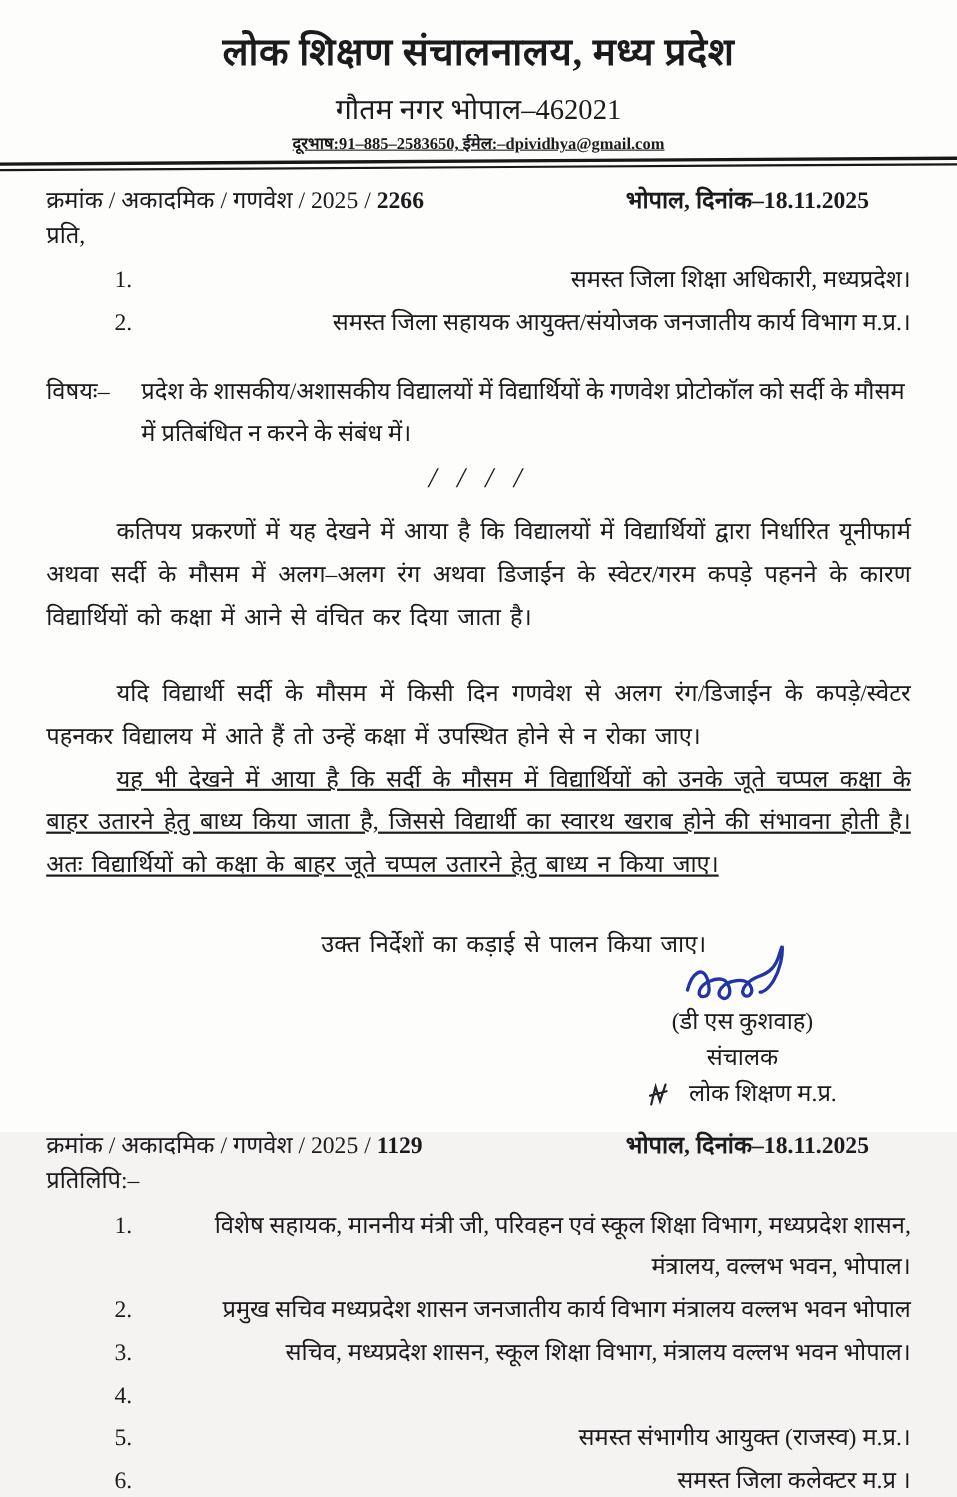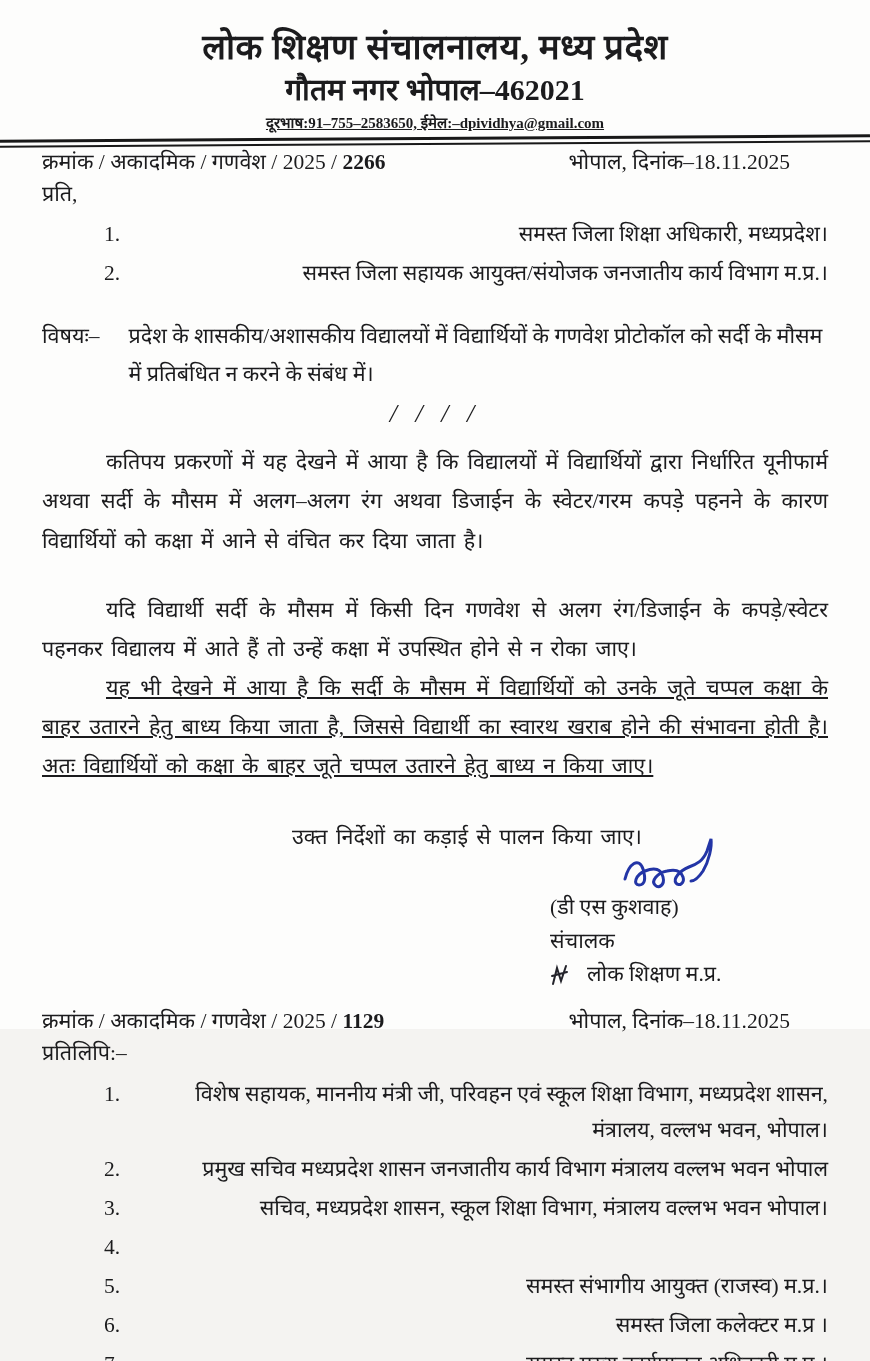--- a/index.html
+++ b/index.html
@@ -22,24 +22,24 @@
 
   
   .letterhead { text-align: center; }
   .org-name {
     font-size: 35px;
     font-weight: bold;
     letter-spacing: 0.5px;
     line-height: 1.25;
   }
   .org-address {
-    font-size: 30px;
-    font-weight: bold;
+    font-size: 26px;
+    font-weight: normal;
     line-height: 1.2;
-    margin-top: 2px;
+    margin-top: 14px;
   }
   .org-contact {
     display: inline-block;
     font-size: 15px;
     font-weight: bold;
     margin-top: 4px;
     text-decoration: underline;
   }
   .head-rule {
     margin: 5px -42px 0 -42px;
@@ -47,25 +47,25 @@
     border-top: 3px solid #181818;
     border-bottom: 2px solid #181818;
     transform: rotate(-0.35deg);
   }
 
   
   .ref-line {
     display: flex;
     justify-content: space-between;
     font-size: 21.5px;
-    margin-top: 2px;
+    margin-top: 14px;
     line-height: 1.45;
   }
   .ref-number b { font-weight: bold; }
-  .ref-date { padding-right: 38px; }
+  .ref-date { padding-right: 38px; font-weight: bold; }
 
   .to-label, .copy-label { font-size: 21.5px; line-height: 1.5; }
 
   
   .num-list { list-style: none; margin-top: 6px; }
   .num-list li {
     display: flex;
     font-size: 21.5px;
     line-height: 1.72;
     padding-left: 62px;
@@ -101,39 +101,40 @@
     word-spacing: 3px;
   }
   .para-1 { margin-top: 14px; }
   .para-2 { margin-top: 30px; }
   .para-3 { margin-top: 0; text-decoration: underline; }
   .para-closing { margin-top: 32px; text-align: center; }
 
   
   .sig-block {
     width: 250px;
+    text-align: center;
     font-size: 21.5px;
     line-height: 1.55;
   }
   .sig-block-1 { margin: -24px 28px 0 auto; }
   .sig-ink { display: block; margin: 0 auto -4px auto; }
   .sig-org { display: inline-flex; align-items: center; gap: 17px; }
   .mark-icon { display: inline-block; }
 
   .second-ref { margin-top: 10px; }
 </style>
 </head>
 <body>
 
 <div class="page">
 
   <div class="letterhead">
     <div class="org-name">लोक शिक्षण संचालनालय, मध्य प्रदेश</div>
     <div class="org-address">गौतम नगर भोपाल–462021</div>
-    <span class="org-contact">दूरभाष:91–755–2583650, ईमेल:–dpividhya@gmail.com</span>
+    <span class="org-contact">दूरभाष:91–885–2583650, ईमेल:–dpividhya@gmail.com</span>
     <div class="head-rule"></div>
   </div>
 
   <div class="ref-line">
     <span class="ref-number"><span>क्रमांक / अकादमिक / गणवेश / 2025 / </span><b>2266</b></span>
     <span class="ref-date">भोपाल, दिनांक–18.11.2025</span>
   </div>
 
   <div class="to-label">प्रति,</div>
   <ol class="num-list">

